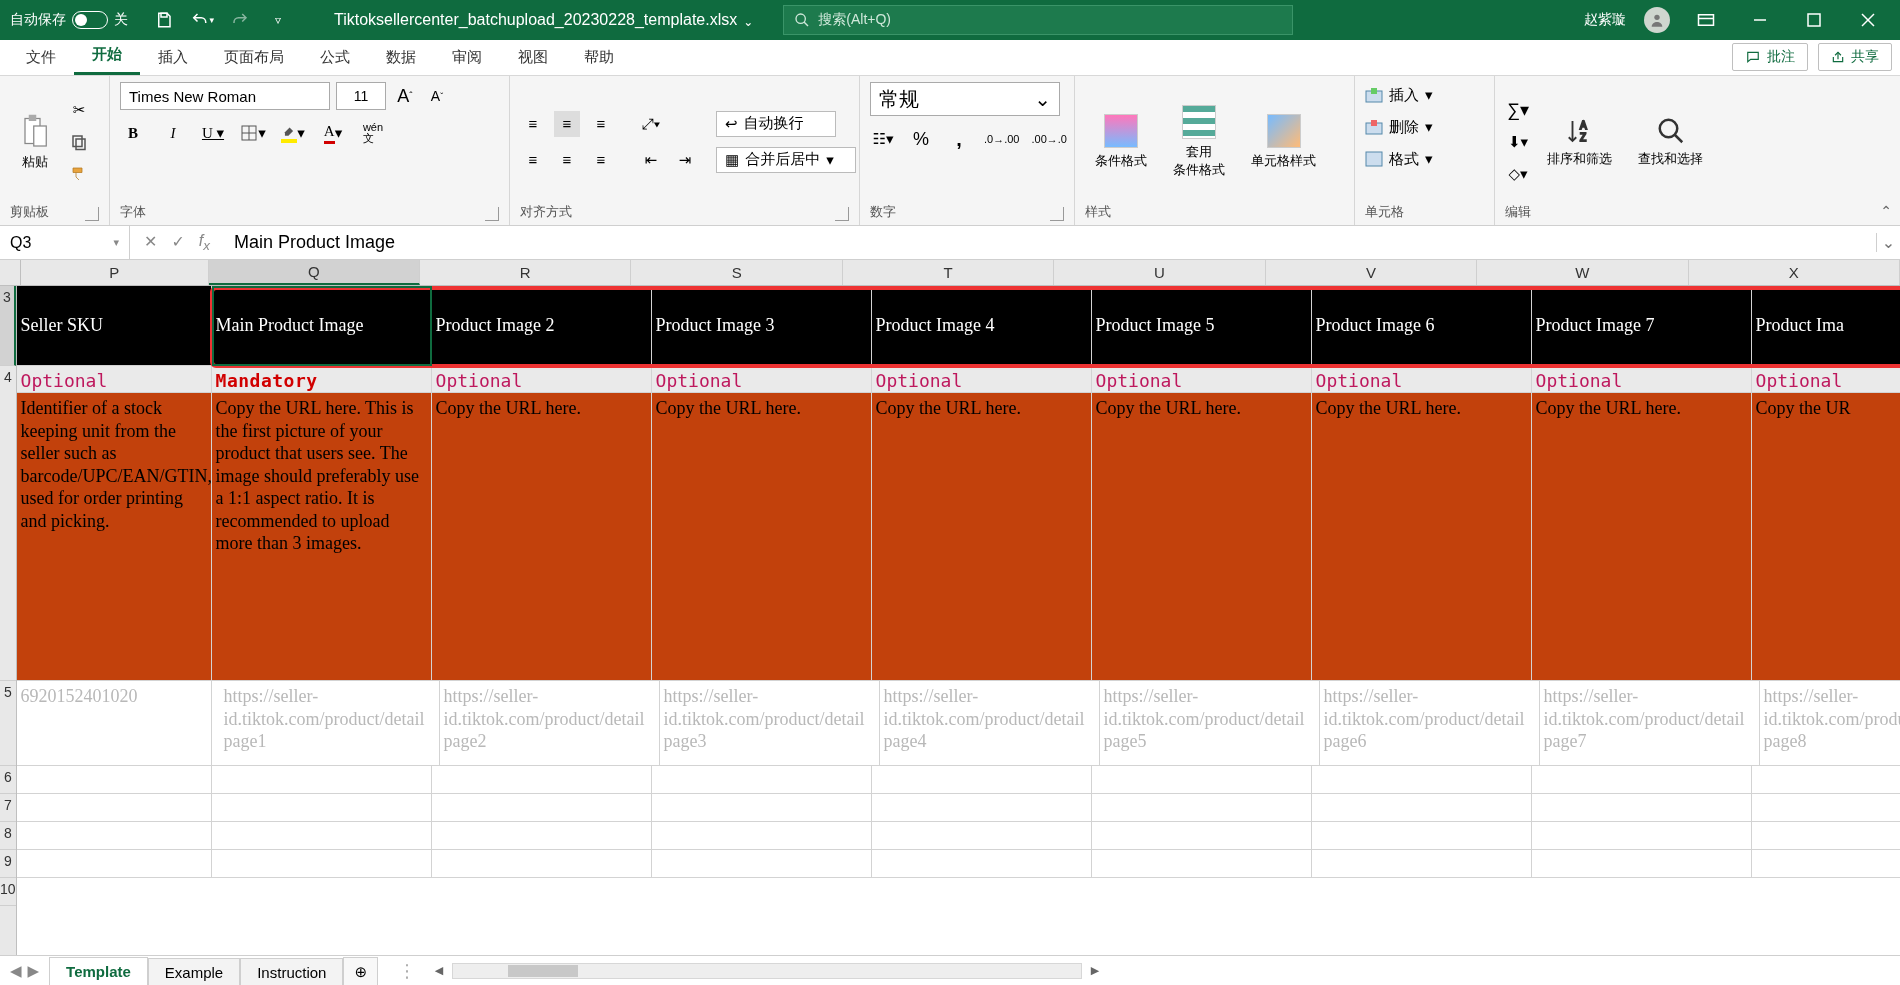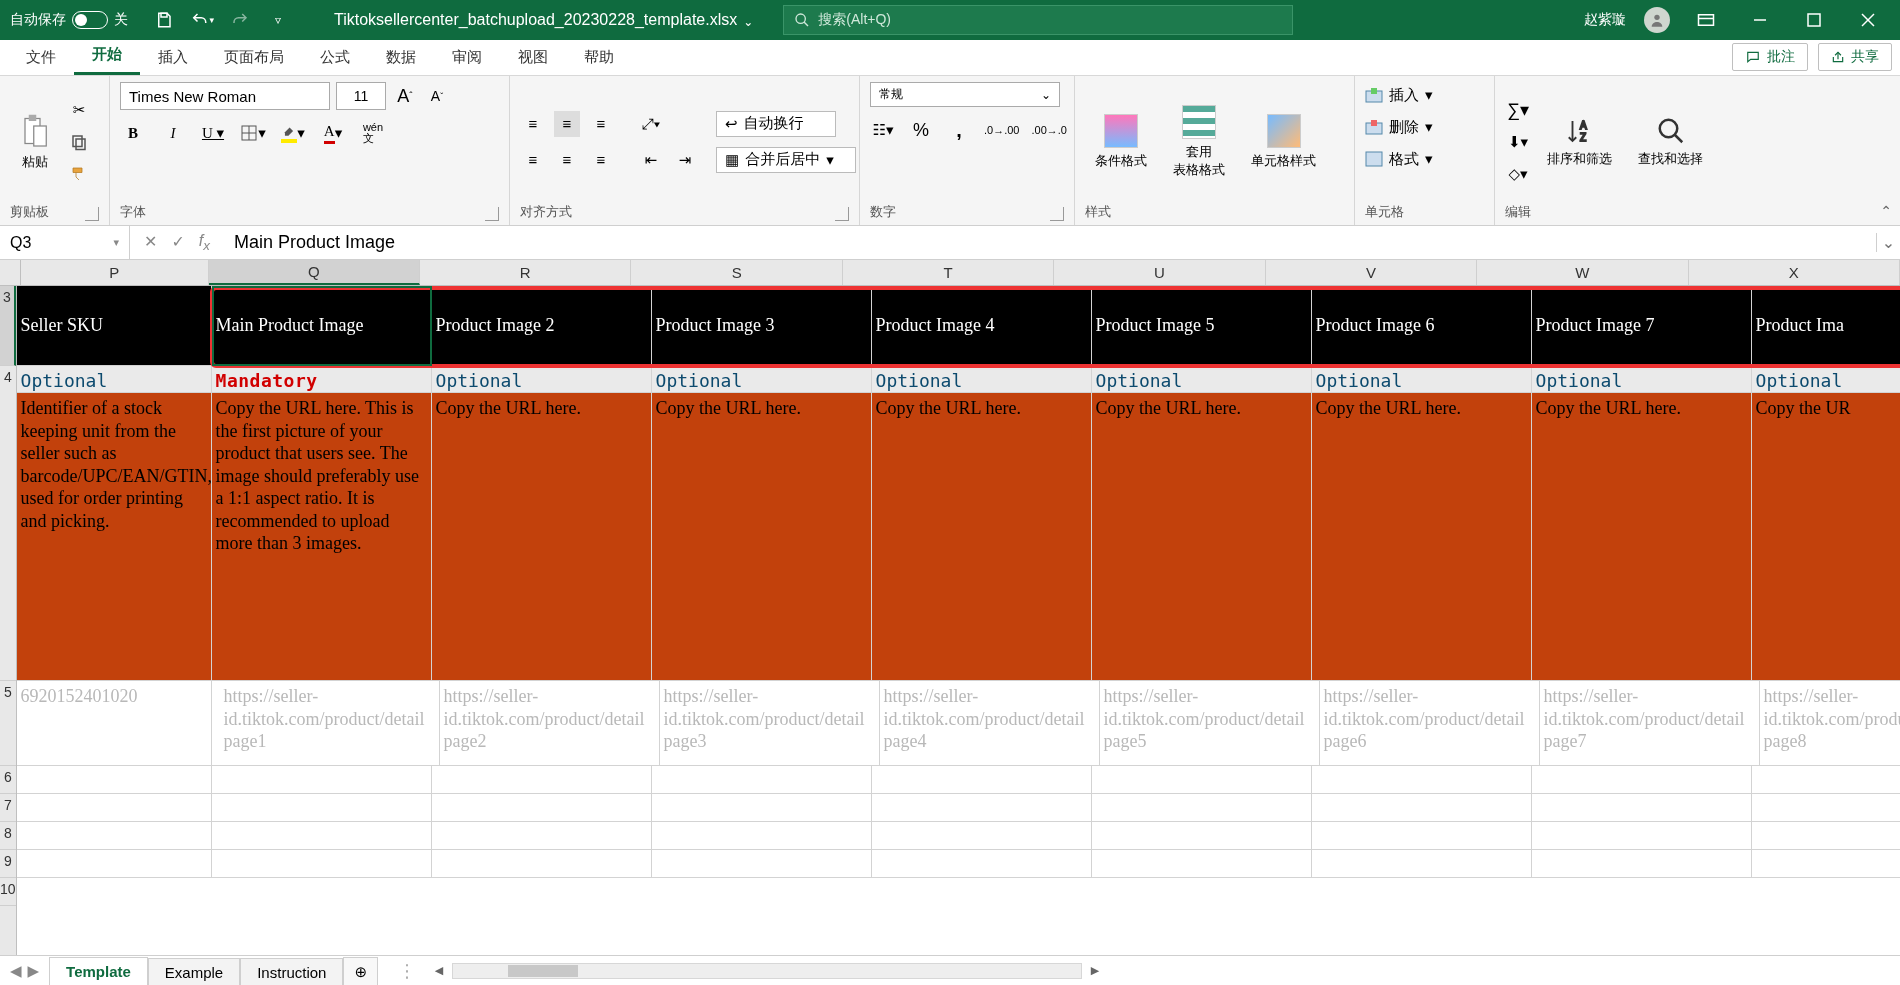--- a/index.html
+++ b/index.html
@@ -27,21 +27,21 @@
   
   
   .ribbon { height:150px; background:#f5f5f5; border-bottom:1px solid #cfcfcf; display:flex; position:relative; }
   .rgroup { border-right:1px solid #d6d6d6; padding:6px 10px 4px 10px; display:flex; flex-direction:column; }
   .rgroup .body { flex:1; display:flex; align-items:center; gap:6px; }
   .rgroup .label { text-align:center; font-size:13px; color:#555; padding-top:2px; display:flex; justify-content:flex-start; gap:40px; position:relative;}
   .dlaunch { position:absolute; right:0; bottom:0; width:14px; height:14px; border:1px solid #999; border-top:none; border-left:none; }
   .ribbtn { min-width:26px; height:26px; display:flex; align-items:center; justify-content:center; cursor:pointer; font-size:15px;}
   .fontbox { width:210px; height:28px; border:1px solid #aaa; background:#fff; display:flex; align-items:center; padding:0 8px; font-size:15px; font-family:"Times New Roman",serif; }
   .sizebox { width:50px; height:28px; border:1px solid #aaa; background:#fff; display:flex; align-items:center; justify-content:center; font-size:14px; }
-  .combo { height:25px; border:1px solid #aaa; background:#fff; padding:0 8px; display:flex; align-items:center; gap:48px; font-size:12px;}
+  .combo { height:34px; border:1px solid #aaa; background:#fff; padding:0 8px; display:flex; align-items:center; gap:48px; font-size:20px;}
   .bigbtn { display:flex; flex-direction:column; align-items:center; justify-content:center; gap:4px; padding:0 10px; cursor:pointer; font-size:13px;}
   .iconbox { width:34px; height:34px; background:#eee; border:1px solid #ccc; }
   .row { display:flex; gap:6px; }
   .col { display:flex; flex-direction:column; gap:6px; }
   .collapse-caret { position:absolute; right:8px; bottom:6px; font-size:14px; color:#666;}
 
   
   .fbar { height:34px; border-bottom:1px solid #cfcfcf; display:flex; align-items:center; }
   .namebox { width:130px; height:100%; border-right:1px solid #cfcfcf; display:flex; align-items:center; padding:0 10px; font-size:16px; }
   .fxbtns { display:flex; gap:14px; padding:0 14px; color:#888; }
@@ -60,21 +60,21 @@
   .rh.sel { background:#d2d2d2; border-right:2px solid #0f6b3f;}
   .cells { position:relative; flex:1;}
   .cellrow { display:flex; border-bottom:1px solid #d3d3d3;}
   .cell { border-right:1px solid #d3d3d3; padding:4px 4px; font-size:18px; font-family:"Times New Roman",serif; overflow:hidden; line-height:1.25;}
   
   .hdrcell { background:#000; color:#fff; font-family:"Times New Roman",serif; display:flex; align-items:center; }
   .redbox { position:absolute; border:4px solid #e33; pointer-events:none; border-radius:6px;}
   .selcell { position:absolute; border:2px solid #0f6b3f; pointer-events:none;}
   .ghost { color:#b8b8b8; }
   .mand { color:#d10000; font-family:monospace; font-weight:bold; letter-spacing:0.5px;}
-  .optc { color:#0c4a6e; font-family:monospace; }
+  .optc { color:#be185d; font-family:monospace; }
   .row4 .cell { background:#eaeaea;}
   .row5 .cell { background:#c2410c;}
 
   
   .sheetbar { height:30px; border-top:1px solid #cfcfcf; display:flex; align-items:center; font-size:15px;}
   .sbnav { display:flex; gap:6px; padding:0 10px; color:#888;}
   .stab { padding:5px 16px; border:1px solid #cfcfcf; border-bottom:none; background:#f3f3f3; cursor:pointer; position:relative; top:1px;}
   .stab.active { background:#fff; color:#0f6b3f; font-weight:600; border-bottom:2px solid #0f6b3f;}
   .hscroll { flex:1; display:flex; align-items:center; justify-content:flex-start; gap:4px; padding-left:20px;}
   .hscroll .track { flex:0 0 630px; height:16px; background:#eee; border:1px solid #d7d7d7; position:relative;}
@@ -315,21 +315,21 @@
 
   <div class="rgroup" style="width:280px">
     <div class="body">
       <div class="bigbtn">
           <div class="iconbox" style="background:linear-gradient(#f7b,#7bf)"></div>
           <span>条件格式</span>
         </div>
       <div class="bigbtn">
           <div class="iconbox" style="background:repeating-linear-gradient(#5a9,#5a9 6px,#fff 6px,#fff 12px)"></div>
           <span style="white-space:pre;text-align:center">套用
-表格格式</span>
+条件格式</span>
         </div>
       <div class="bigbtn">
           <div class="iconbox" style="background:linear-gradient(135deg,#7bf,#fb7)"></div>
           <span>单元格样式</span>
         </div>
     </div>
     <div class="label">
         <span>样式</span>
       </div>
   </div>

